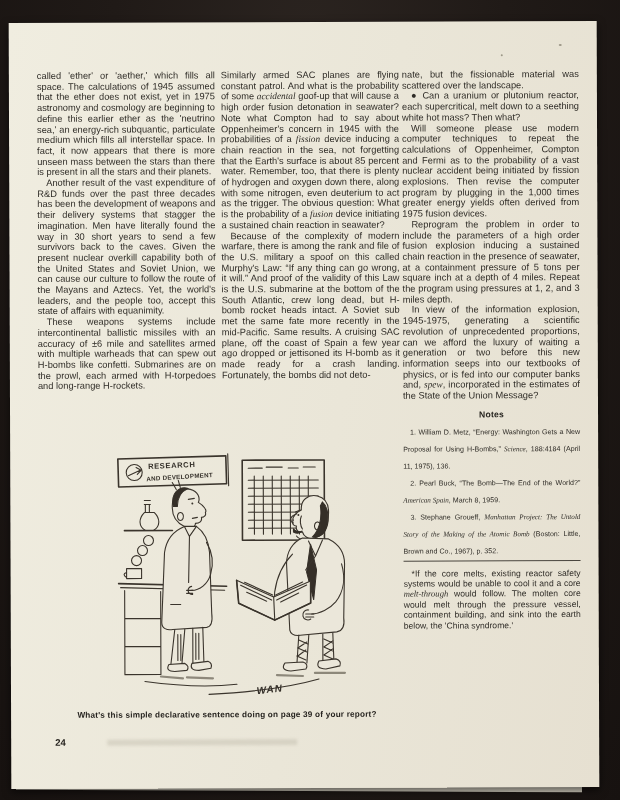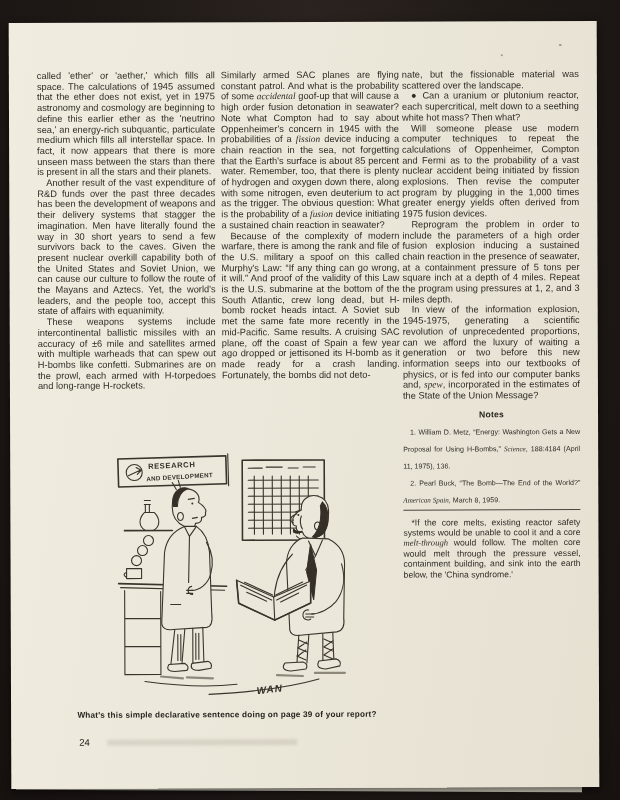--- a/index.html
+++ b/index.html
@@ -18,21 +18,21 @@
   .col p{margin:0;}
   .ind{text-indent:9px;}
   .it{font-style:italic;font-family:Liberation Serif, serif;}
   .notes-h{font-weight:bold;text-align:center;font-size:8.6px;margin:8px 0 4px;letter-spacing:.2px;color:#27241f;}
   .note{font-size:7.1px;line-height:17px;text-indent:7px;margin:0;text-align:justify;}
   .footnote{margin-top:10px;border-top:1px solid #4a463f;padding-top:7px;
     font-size:8.6px;line-height:10.4px;text-indent:8px;text-align:justify;}
   .cartoon{position:absolute;left:50px;top:430px;width:332px;height:254px;}
   .caption{position:absolute;left:44px;top:688px;width:344px;text-align:center;
     font-weight:bold;font-size:8.2px;letter-spacing:.2px;color:#26231f;}
-  .pagenum{position:absolute;left:68px;top:714px;font-weight:normal;font-size:9.5px;color:#26231f;}
+  .pagenum{position:absolute;left:44px;top:714px;font-weight:bold;font-size:9.5px;color:#26231f;}
   .ghost{position:absolute;left:96px;top:717px;width:190px;height:6px;background:#b4ae9e;
     opacity:.35;filter:blur(1.6px);}
   svg .ln{fill:none;stroke:#3a342c;stroke-width:1.1;stroke-linecap:round;stroke-linejoin:round;}
   svg .thick{stroke-width:1.6;}
   svg .paper{fill:#ebe7da;stroke:#3a342c;stroke-width:1.1;stroke-linejoin:round;}
   svg .dark{fill:#352f28;stroke:#352f28;}
   svg .shadow{stroke:#6f695c;stroke-width:2.2;opacity:.75;stroke-linecap:round;}
   svg text{fill:#35302a;}
 </style>
 </head>
@@ -59,20 +59,21 @@
   <div class="col" style="left:393px;width:177px;">
     <p>nate, but the fissionable material was scattered over the landscape.</p>
     <p class="ind">● Can a uranium or plutonium reactor, each supercritical, melt down to a seething white hot mass? Then what?</p>
     <p class="ind">Will someone please use modern computer techniques to repeat the calculations of Oppenheimer, Compton and Fermi as to the probability of a vast nuclear accident being initiated by fission explosions. Then revise the computer program by plugging in the 1,000 times greater energy yields often derived from 1975 fusion devices.</p>
     <p class="ind">Reprogram the problem in order to include the parameters of a high order fusion explosion inducing a sustained chain reaction in the presence of seawater, at a containment pressure of 5 tons per square inch at a depth of 4 miles. Repeat the program using pressures at 1, 2, and 3 miles depth.</p>
     <p class="ind">In view of the information explosion, 1945-1975, generating a scientific revolution of unprecedented proportions, can we afford the luxury of waiting a generation or two before this new information seeps into our textbooks of physics, or is fed into our computer banks and, <span class="it">spew</span>, incorporated in the estimates of the State of the Union Message?</p>
 
     <div class="notes-h">Notes</div>
     <p class="note">1. William D. Metz, “Energy: Washington Gets a New Proposal for Using H-Bombs,” <span class="it">Science</span>, 188:4184 (April 11, 1975), 136.</p>
     <p class="note">2. Pearl Buck, “The Bomb—The End of the World?” <span class="it">American Spain</span>, March 8, 1959.</p>
+    <p class="note">3. Stephane Groueff, <span class="it">Manhattan Project: The Untold Story of the Making of the Atomic Bomb</span> (Boston: Little, Brown and Co., 1967), p. 352.</p>
 
     <p class="footnote">*If the core melts, existing reactor safety systems would be unable to cool it and a core <span class="it">melt-through</span> would follow. The molten core would melt through the pressure vessel, containment building, and sink into the earth below, the 'China syndrome.'</p>
   </div>
 
   <svg class="cartoon" viewBox="0 0 332 254">
 
     <g>
       <rect class="ln thick" x="182" y="8" width="82" height="80"></rect>
       <path class="ln" d="M188 16 h14 M206 15 h16 M228 16 h10 M243 15 h12"></path>
       <path class="ln" d="M188 28 h70 M188 36 h70 M188 44 h70 M188 52 h70 M188 60 h70 M188 68 h70 M188 76 h70"></path>

